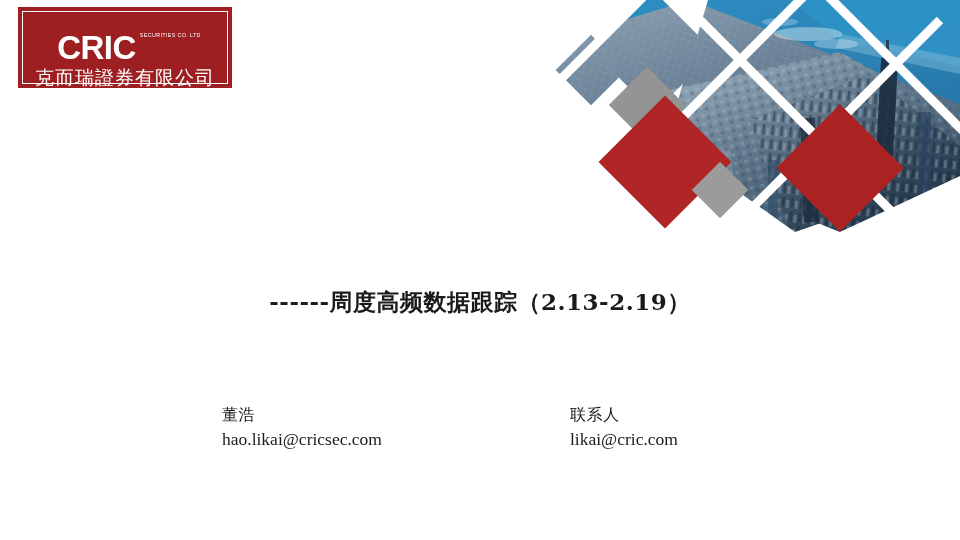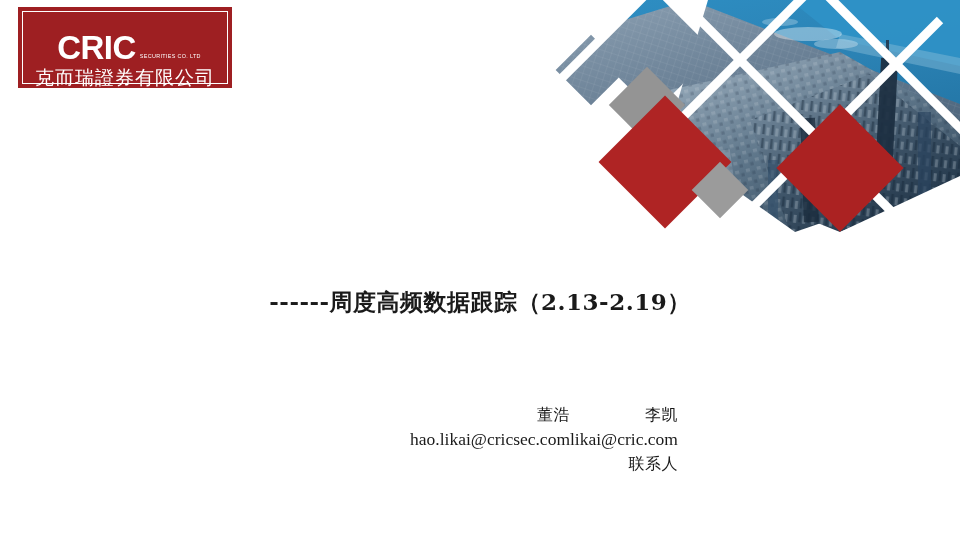--- a/index.html
+++ b/index.html
@@ -47,21 +47,20 @@
     height: 100%;
     border: 1.5px solid #ffffff;
     box-sizing: border-box;
     display: flex;
     flex-direction: column;
     align-items: center;
     justify-content: center;
   }
   .logo-row {
     display: flex;
-    align-items: flex-end;
     justify-content: center;
     width: 100%;
     padding-left: 8px;
     box-sizing: border-box;
     margin-top: 28px;
   }
   .logo-cric {
     font-family: "Liberation Sans", sans-serif;
     font-weight: bold;
     font-size: 33px;
@@ -125,21 +124,20 @@
   }
   .contact-col {
     font-family: "Liberation Serif", "DejaVu Serif", serif;
     font-size: 17.5px;
     color: #1a1a1a;
     line-height: 1.47;
   }
   .contact-col.first { width: 348px; }
   .contact-line {
     white-space: nowrap;
-    text-align: right;
   }
   .contact-line.cn {
     font-family: "DejaVu Sans", "Liberation Sans", sans-serif;
     font-size: 16px;
     letter-spacing: 0.5px;
   }
 </style>
 </head>
 <body>
 
@@ -267,19 +265,18 @@
   </div>
 
   <div class="subtitle">------周度高频数据跟踪（2.13-2.19）</div>
 
   <div class="contacts">
     <div class="contact-col first">
       <div class="contact-line cn">董浩</div>
       <div class="contact-line">hao.likai@cricsec.com</div>
     </div>
     <div class="contact-col">
-      <div class="contact-line cn">李凯</div>
+      <div class="contact-line cn">联系人</div>
       <div class="contact-line">likai@cric.com</div>
-      <div class="contact-line cn">联系人</div>
     </div>
   </div>
 
 </div>
 
 </body></html>

